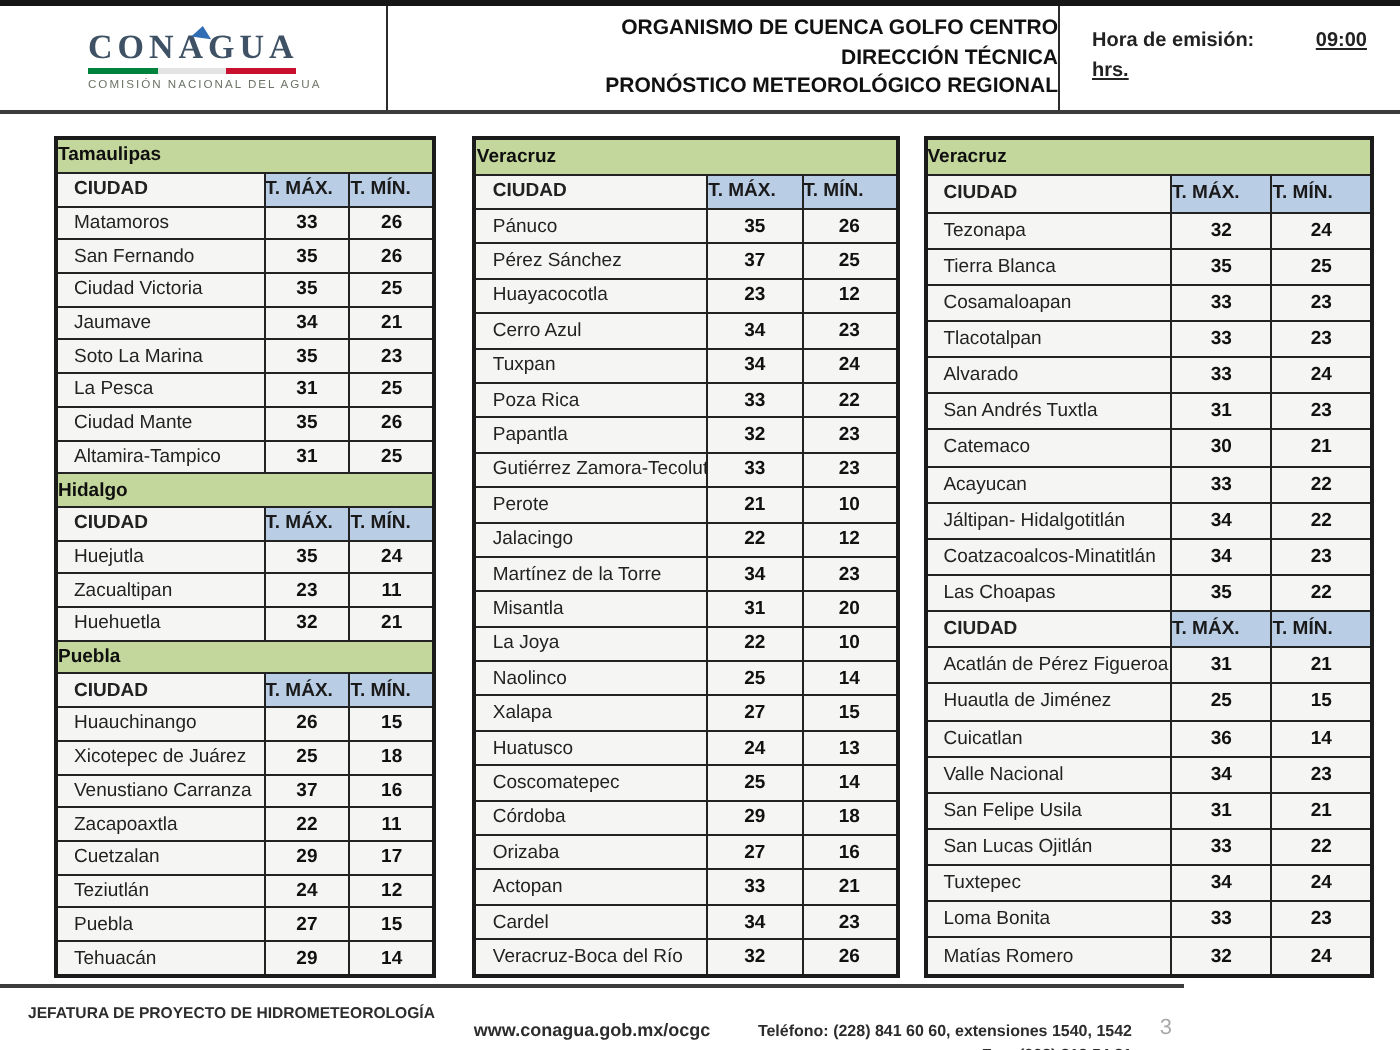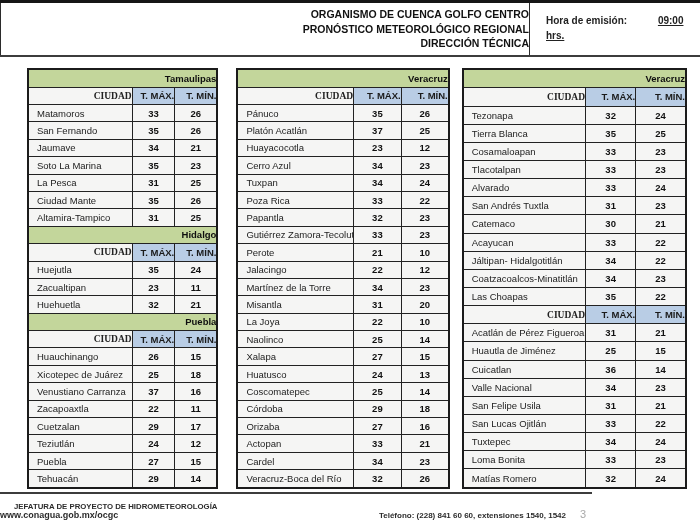--- a/index.html
+++ b/index.html
@@ -28,48 +28,58 @@
   .u { text-decoration:underline;margin-left:28px; }
 
   
   .tables { position:absolute; top:68px; left:27px; width:660px; display:flex; }
   .tcol1 { width:192px; } .tcol2 { width:214px; margin-left:18px; } .tcol3 { width:226px; margin-left:12px; }
   table.wx { width:100%; height:421px; border-collapse:collapse; table-layout:fixed;
     border:2px solid #1b1b1b; }
   table.wx col.c-city { width:55%; } table.wx col.c-max { width:22.5%; } table.wx col.c-min { width:22.5%; }
   table.wx td { border:1px solid #222; font-size:9.5px; vertical-align:middle;
     overflow:hidden; white-space:nowrap; }
-  td.state { background:var(--green,#c3d69b); text-align:right; font-weight:bold;
+  td.state { background:var(--green,#c3d69b); text-align:left; font-weight:bold;
     font-size:10.5px; color:#0f0f0f; }
-  td.head { background:var(--blue,#b9cde5); text-align:right; font-weight:bold; font-size:9.5px; }
-  td.head.city { text-align:right;font-family:Liberation Serif, serif; }
+  td.head { background:var(--blue,#b9cde5); text-align:left; font-weight:bold; font-size:9.5px; }
+  td.head.city { text-align:left; }
   td.city { padding-left:8px; background:#f5f5f4; color:#222; }
   td.num { text-align:center; font-weight:bold; background:#f5f5f4; color:#111; }
 
   
   .doc-footer { position:absolute; left:0; top:492px; width:592px; height:33px;
     border-top:2px solid #3c3c3c; }
   .foot-left { position:absolute; left:14px; top:8px; font-size:7.8px; font-weight:bold; color:#2c2c2c; }
-  .foot-center { position:absolute; left:0; right:0; top:16px; text-align:left;
+  .foot-center { position:absolute; left:0; right:0; top:16px; text-align:center;
     font-size:9px; font-weight:bold; color:#2c2c2c; }
   .foot-right { position:absolute; right:26px; top:16px; text-align:right;
     font-size:8px; font-weight:bold; line-height:1.45; color:#2c2c2c; }
   .page-num { position:absolute; right:6px; top:14px; font-size:11px; color:#a9a9a9; }
 </style>
 </head>
 <body>
 
 <div class="page">
   <div class="top-bar"></div>
 
   <div class="doc-header">
+    <div class="logo-cell">
+      <div class="logo-word">CONAGUA</div>
+      <div class="logo-accent"></div>
+      <div class="tricolor">
+          <i class="g"></i>
+          <i class="w"></i>
+          <i class="r"></i>
+        </div>
+      <div class="logo-sub">COMISIÓN NACIONAL DEL AGUA</div>
+    </div>
     <div class="title-cell">
       <div>ORGANISMO DE CUENCA GOLFO CENTRO</div>
+      <div>DIRECCIÓN TÉCNICA</div>
       <div>PRONÓSTICO METEOROLÓGICO REGIONAL</div>
-      <div>DIRECCIÓN TÉCNICA</div>
     </div>
     <div class="date-cell">
       <div><span>Hora de emisión: </span><span class="u">09:00 hrs.</span></div>
     </div>
   </div>
 
   <div class="tables">
     <div class="tcol1">
         <table class="wx">
           <colgroup>
@@ -88,20 +98,25 @@
             </tr>
             <tr>
               <td class="city">Matamoros</td>
               <td class="num">33</td>
               <td class="num">26</td>
             </tr>
             <tr>
               <td class="city">San Fernando</td>
               <td class="num">35</td>
               <td class="num">26</td>
+            </tr>
+            <tr>
+              <td class="city">Ciudad Victoria</td>
+              <td class="num">35</td>
+              <td class="num">25</td>
             </tr>
             <tr>
               <td class="city">Jaumave</td>
               <td class="num">34</td>
               <td class="num">21</td>
             </tr>
             <tr>
               <td class="city">Soto La Marina</td>
               <td class="num">35</td>
               <td class="num">23</td>
@@ -210,21 +225,21 @@
               <td class="head city">CIUDAD</td>
               <td class="head">T. MÁX.</td>
               <td class="head">T. MÍN.</td>
             </tr>
             <tr>
               <td class="city">Pánuco</td>
               <td class="num">35</td>
               <td class="num">26</td>
             </tr>
             <tr>
-              <td class="city">Platón Acatlán</td>
+              <td class="city">Pérez Sánchez</td>
               <td class="num">37</td>
               <td class="num">25</td>
             </tr>
             <tr>
               <td class="city">Huayacocotla</td>
               <td class="num">23</td>
               <td class="num">12</td>
             </tr>
             <tr>
               <td class="city">Cerro Azul</td>

